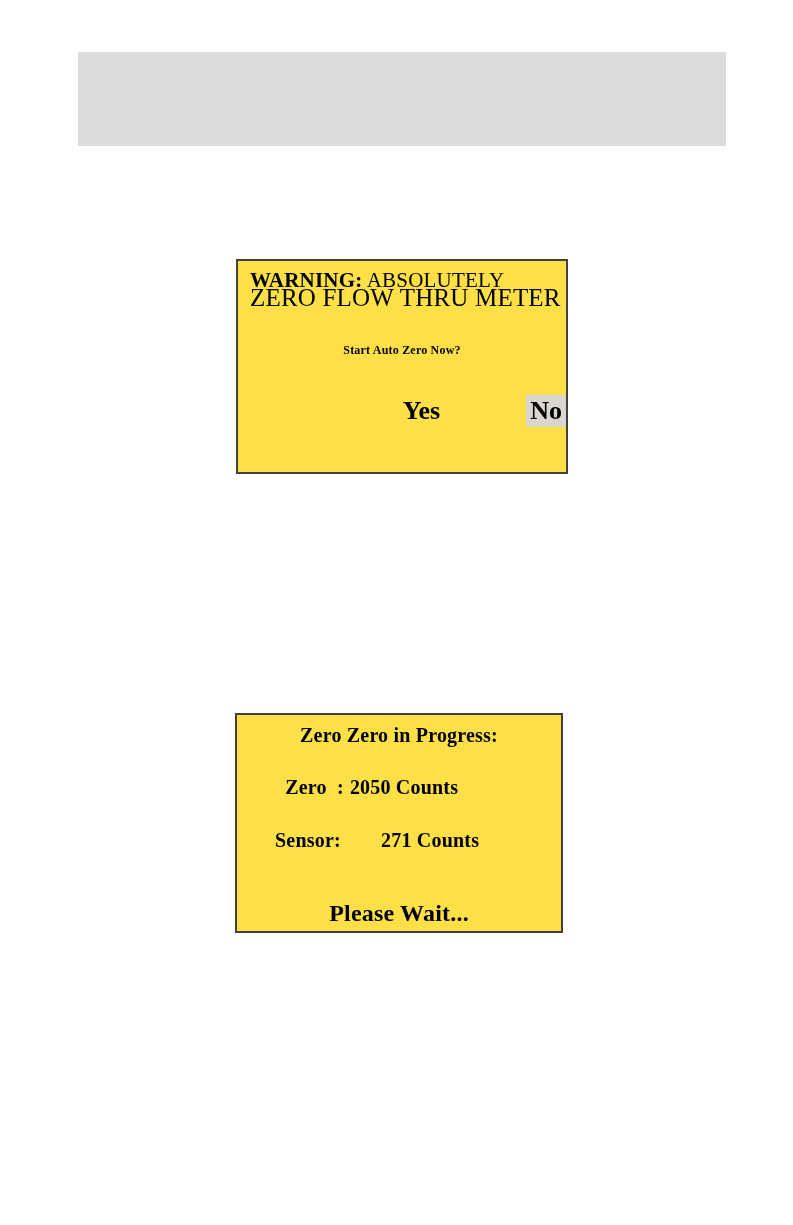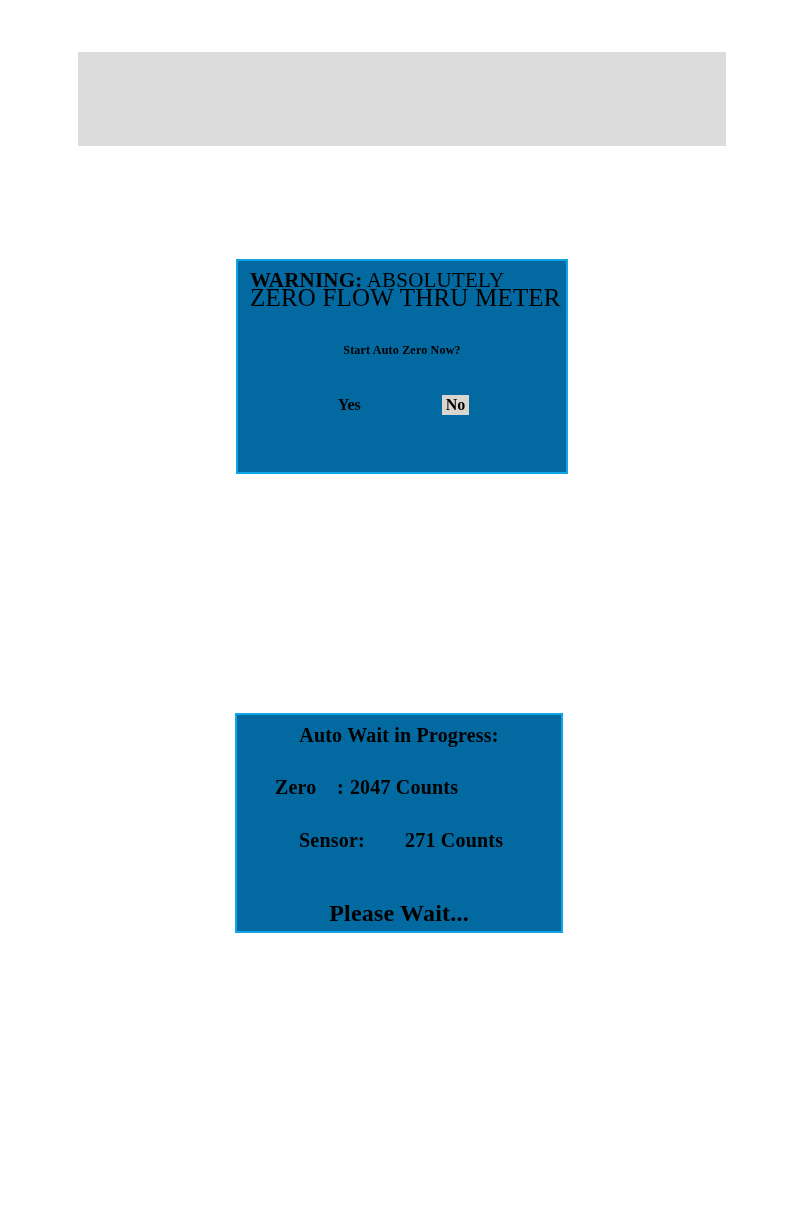--- a/index.html
+++ b/index.html
@@ -22,22 +22,22 @@
     left: 78px;
     top: 52px;
     width: 648px;
     height: 94px;
     background: #dcdcdc;
   }
 
   
   .lcd-panel {
     position: absolute;
-    background: #0369a1;
-    border: 2px solid #0ea5e9;
+    background: #fde047;
+    border: 2px solid #404040;
     box-sizing: border-box;
   }
 
   
   .panel-warning {
     left: 236px;
     top: 259px;
     width: 332px;
     height: 215px;
   }
@@ -68,22 +68,22 @@
     text-align: center;
     font-size: 12px;
     font-weight: bold;
     letter-spacing: 0.2px;
   }
   .warn-choices {
     position: absolute;
     left: 0;
     top: 134px;
     width: 100%;
-    text-align: center;
-    font-size: 16px;
+    text-align: right;
+    font-size: 26px;
     font-weight: bold;
   }
   .choice-yes {
     display: inline-block;
     padding: 1px 3px;
   }
   .choice-gap {
     display: inline-block;
     width: 70px;
   }
@@ -116,22 +116,22 @@
     font-size: 20px;
     font-weight: bold;
     letter-spacing: 0.2px;
     white-space: nowrap;
   }
   .prog-row-1 { top: 61px; }
   .prog-row-2 { top: 114px; }
   .prog-label {
     display: inline-block;
   }
-  .prog-label-zero { width: 62px; }
-  .prog-label-sensor { width: 84px; margin-left: 24px; }
+  .prog-label-zero { width: 62px; text-align: center; }
+  .prog-label-sensor { width: 84px; }
   .prog-sep {
     display: inline-block;
   }
   .prog-value-zero {
     display: inline-block;
     padding-left: 6px;
   }
   .prog-value-sensor {
     display: inline-block;
     padding-left: 22px;
@@ -157,21 +157,21 @@
   <div class="warn-line2">ZERO FLOW THRU METER</div>
   <div class="warn-question">Start Auto Zero Now?</div>
   <div class="warn-choices">
     <span class="choice-yes">Yes</span>
     <span class="choice-gap"></span>
     <span class="choice-no">No</span>
   </div>
 </div>
 
 <div class="lcd-panel panel-progress">
-  <div class="prog-title">Auto Wait in Progress:</div>
+  <div class="prog-title">Zero Zero in Progress:</div>
   <div class="prog-row prog-row-1">
-    <span class="prog-label prog-label-zero">Zero</span><span class="prog-sep">:</span><span class="prog-value-zero">2047 Counts</span>
+    <span class="prog-label prog-label-zero">Zero</span><span class="prog-sep">:</span><span class="prog-value-zero">2050 Counts</span>
   </div>
   <div class="prog-row prog-row-2">
     <span class="prog-label prog-label-sensor">Sensor:</span><span class="prog-value-sensor">271 Counts</span>
   </div>
   <div class="prog-wait">Please Wait...</div>
 </div>
 
 </body></html>

